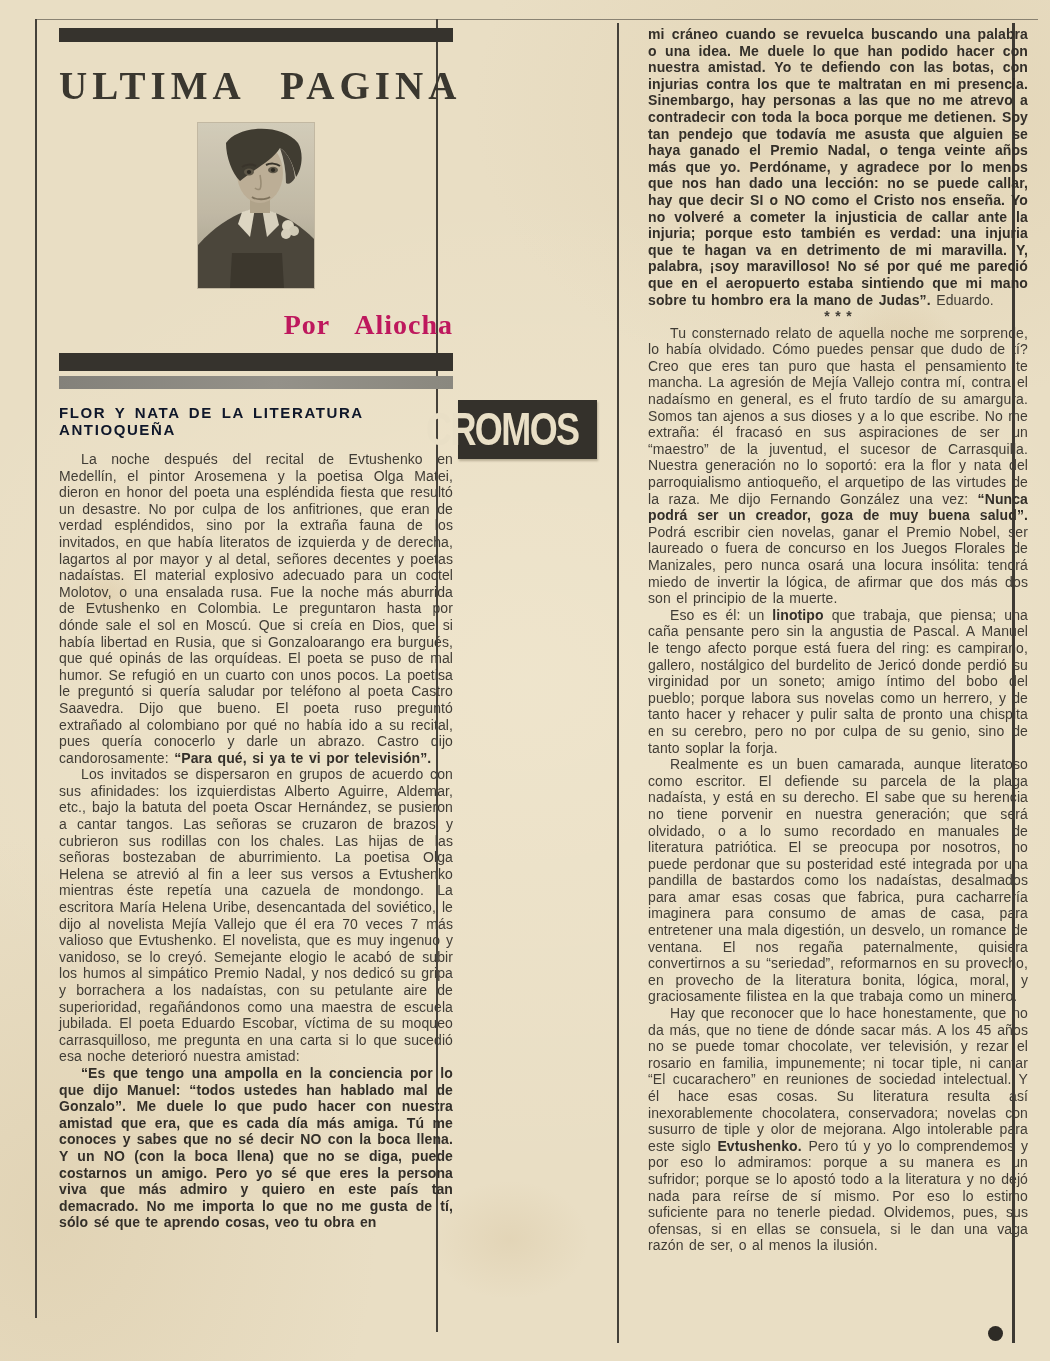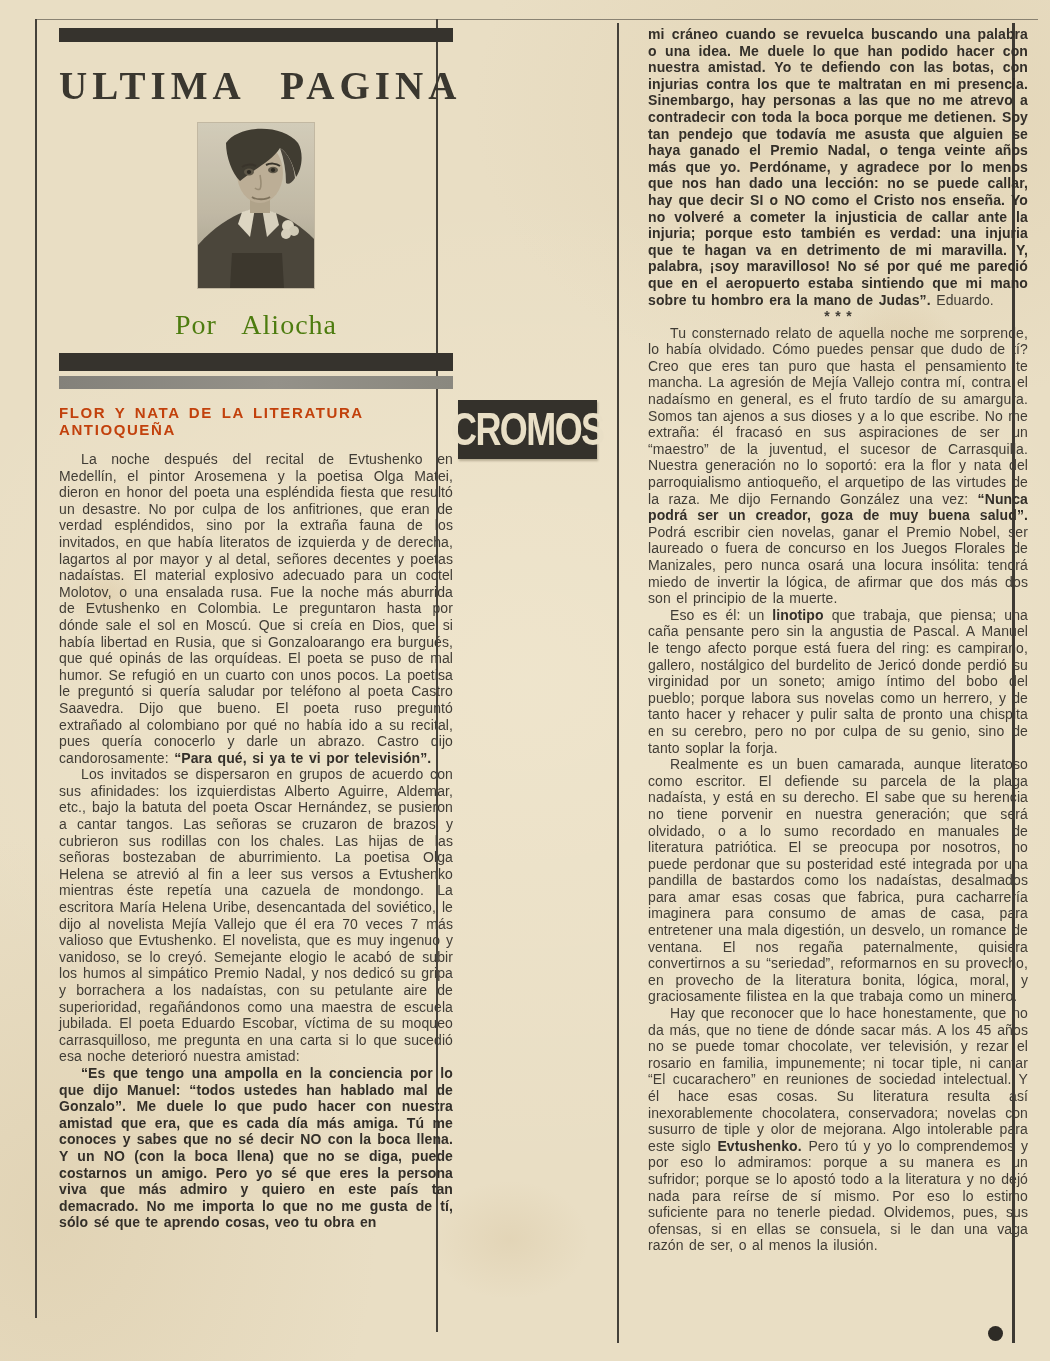--- a/index.html
+++ b/index.html
@@ -26,47 +26,47 @@
   .col-left{position:absolute;left:43px;top:19px;width:394px;margin-left:16px;}
   .bar{background:#36332d;}
   .bar-top{margin-top:9px;height:14px;}
   .page-title{
     margin-top:21px;text-align:center;
     font-family:"Liberation Serif",serif;font-size:39px;font-weight:600;
     letter-spacing:5px;word-spacing:22px;color:#3a372f;white-space:nowrap;
   }
   .photo-wrap{width:116px;height:165px;margin:15px auto 0;box-shadow:0 0 0 1px rgba(80,72,58,.25);}
   .byline{
-    margin-top:21px;text-align:center;
-    font-family:"Liberation Serif",serif;font-size:28px;font-weight:400;
-    letter-spacing:1px;word-spacing:18px;color:#4d7c0f;
+    margin-top:21px;text-align:right;
+    font-family:"Liberation Serif",serif;font-size:28px;font-weight:700;
+    letter-spacing:1px;word-spacing:18px;color:#be185d;
   }
   .bar-mid{margin-top:12px;height:18px;}
   .bar-gray{margin-top:5px;height:13px;background:linear-gradient(to right,#83817a,#949189 55%,#8a887f);}
   .section-heading{
     margin-top:15px;font-size:15px;font-weight:bold;letter-spacing:1.6px;
-    color:#c2410c;word-spacing:3px;
+    color:#0f172a;word-spacing:3px;
   }
   .article{margin-top:13px;color:#403c35;}
   .article p{
     margin:0;text-align:justify;font-size:14px;line-height:16.6px;
     letter-spacing:.1px;word-spacing:1.5px;text-indent:22px;
   }
   .article b{color:#332f29;}
   .col-right{position:absolute;left:648px;top:26px;width:380px;color:#403c35;}
   .col-right p{
     margin:0;text-align:justify;font-size:14px;line-height:16.6px;
     letter-spacing:.1px;word-spacing:1.5px;text-indent:22px;
   }
   .col-right p.no-indent{text-indent:0;}
   .col-right b{color:#332f29;}
   .stars{text-align:center !important;text-indent:0 !important;font-weight:bold;letter-spacing:7px;}
   .cromos{
     position:absolute;left:458px;top:400px;width:139px;height:59px;
-    background:#34312b;display:flex;align-items:center;justify-content:center;
+    background:#34312b;display:flex;align-items:center;justify-content:flex-end;
     box-shadow:1px 2px 2px rgba(90,78,55,.35);
   }
   .cromos span{
     font-weight:bold;font-size:45px;color:#e9dfc6;letter-spacing:-2px;
     transform:scaleX(.80) scaleY(1.02);white-space:nowrap;
   }
   .end-dot{
     position:absolute;left:988px;top:1326px;width:15px;height:15px;
     border-radius:50%;background:#2e2b26;
   }

